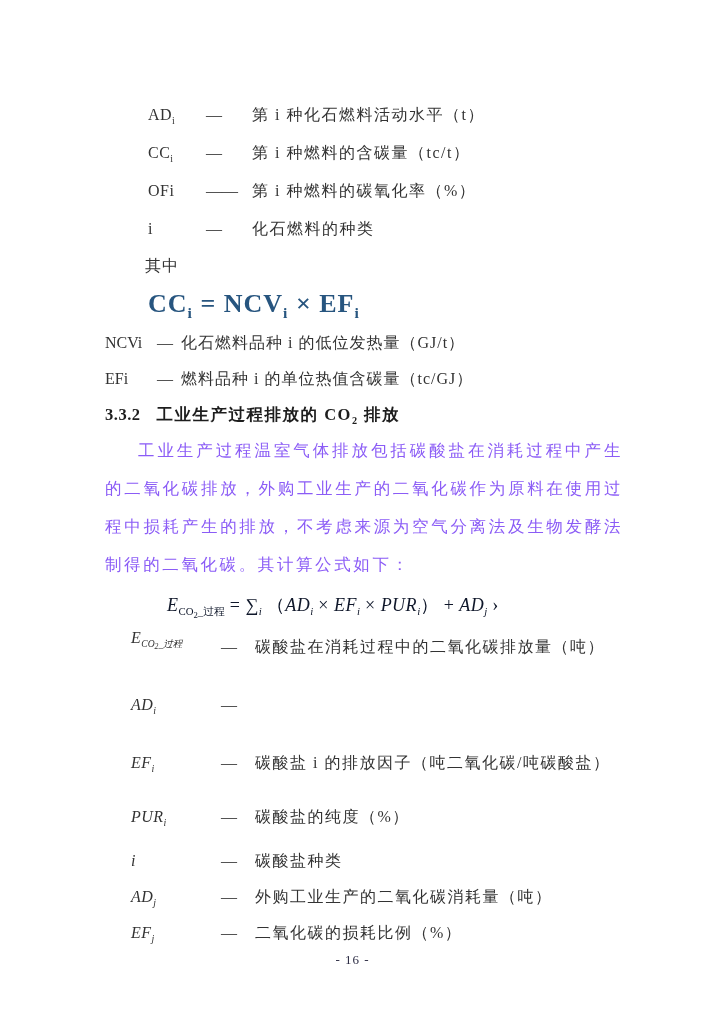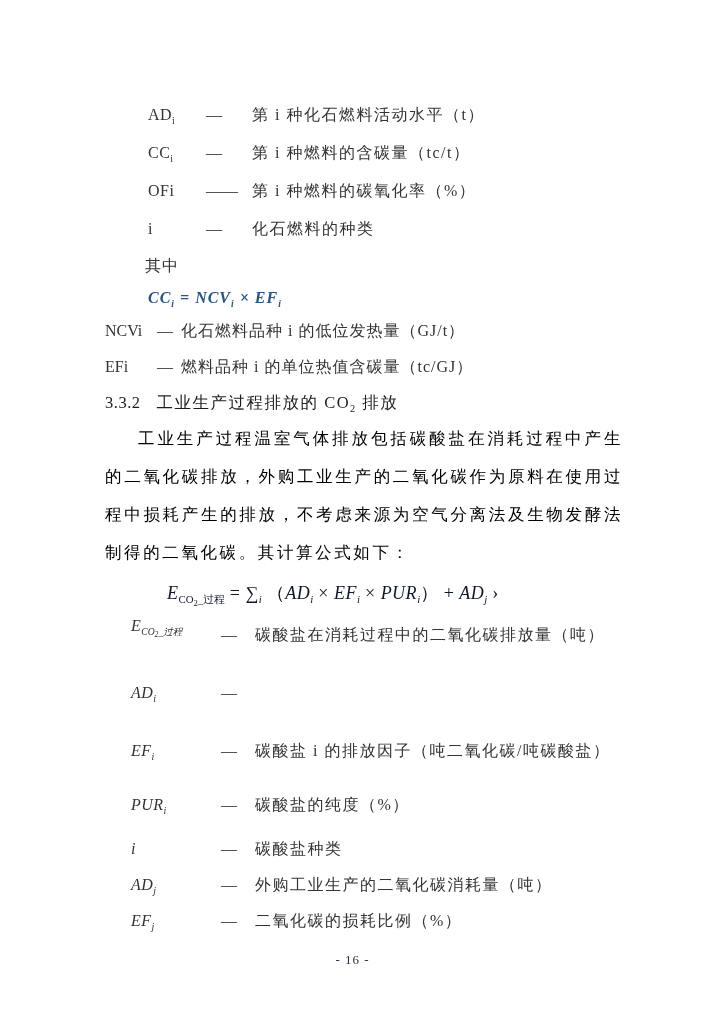--- a/index.html
+++ b/index.html
@@ -30,40 +30,40 @@
   
   .content{position:absolute;left:105px;right:100px;top:96px;}
   sub{font-size:.62em;line-height:0;}
   .defrow{display:flex;align-items:baseline;line-height:38px;font-size:16px;margin-left:43px;}
   .defrow .term{width:58px;flex:none;letter-spacing:.5px;}
   .defrow .dash{min-width:46px;flex:none;}
   .defrow .desc{letter-spacing:1.5px;white-space:nowrap;}
   .among{margin-left:40px;line-height:36px;font-size:16px;letter-spacing:1px;}
   .cc-formula{
     margin:5px 0 6px 43px;
-    font-size:16px;font-weight:bold;font-style:italic;
+    font-size:26px;font-weight:bold;
     color:var(--formula-blue);
     letter-spacing:1px;
   }
   .cc-formula .fsub{font-size:.6em;font-weight:bold;}
   .nrow{display:flex;align-items:baseline;line-height:36px;font-size:16px;}
   .nrow .term{width:52px;flex:none;}
   .nrow .dash{min-width:24px;flex:none;}
   .nrow .desc{letter-spacing:1px;white-space:nowrap;}
   .section-heading{
-    margin-top:7px;font-size:16.5px;font-weight:normal;color:#1d1d1d;
+    margin-top:7px;font-size:16.5px;font-weight:bold;color:#1d1d1d;
     letter-spacing:1.5px;
     font-family:"Liberation Serif","DejaVu Serif",serif;
   }
   .section-heading .sec-num{margin-right:16px;letter-spacing:.5px;}
   .para{
     margin-top:6px;
     font-size:16.5px;line-height:38px;
     text-align:justify;text-indent:2em;
-    letter-spacing:2.6px;color:#000000;
+    letter-spacing:2.6px;color:#8b5cf6;
   }
   .e-formula{
     margin:9px 0 2px 62px;
     font-size:18px;font-style:italic;color:#0f172a;
     letter-spacing:.5px;
   }
   .e-formula .upright{font-style:normal;}
   .esub{font-size:.6em;vertical-align:-0.35em;letter-spacing:0;}
   .esub .esub2{font-size:.8em;vertical-align:-0.3em;}
   .defrow2{display:flex;align-items:flex-end;line-height:34px;font-size:16px;margin-left:26px;font-style:italic;}

